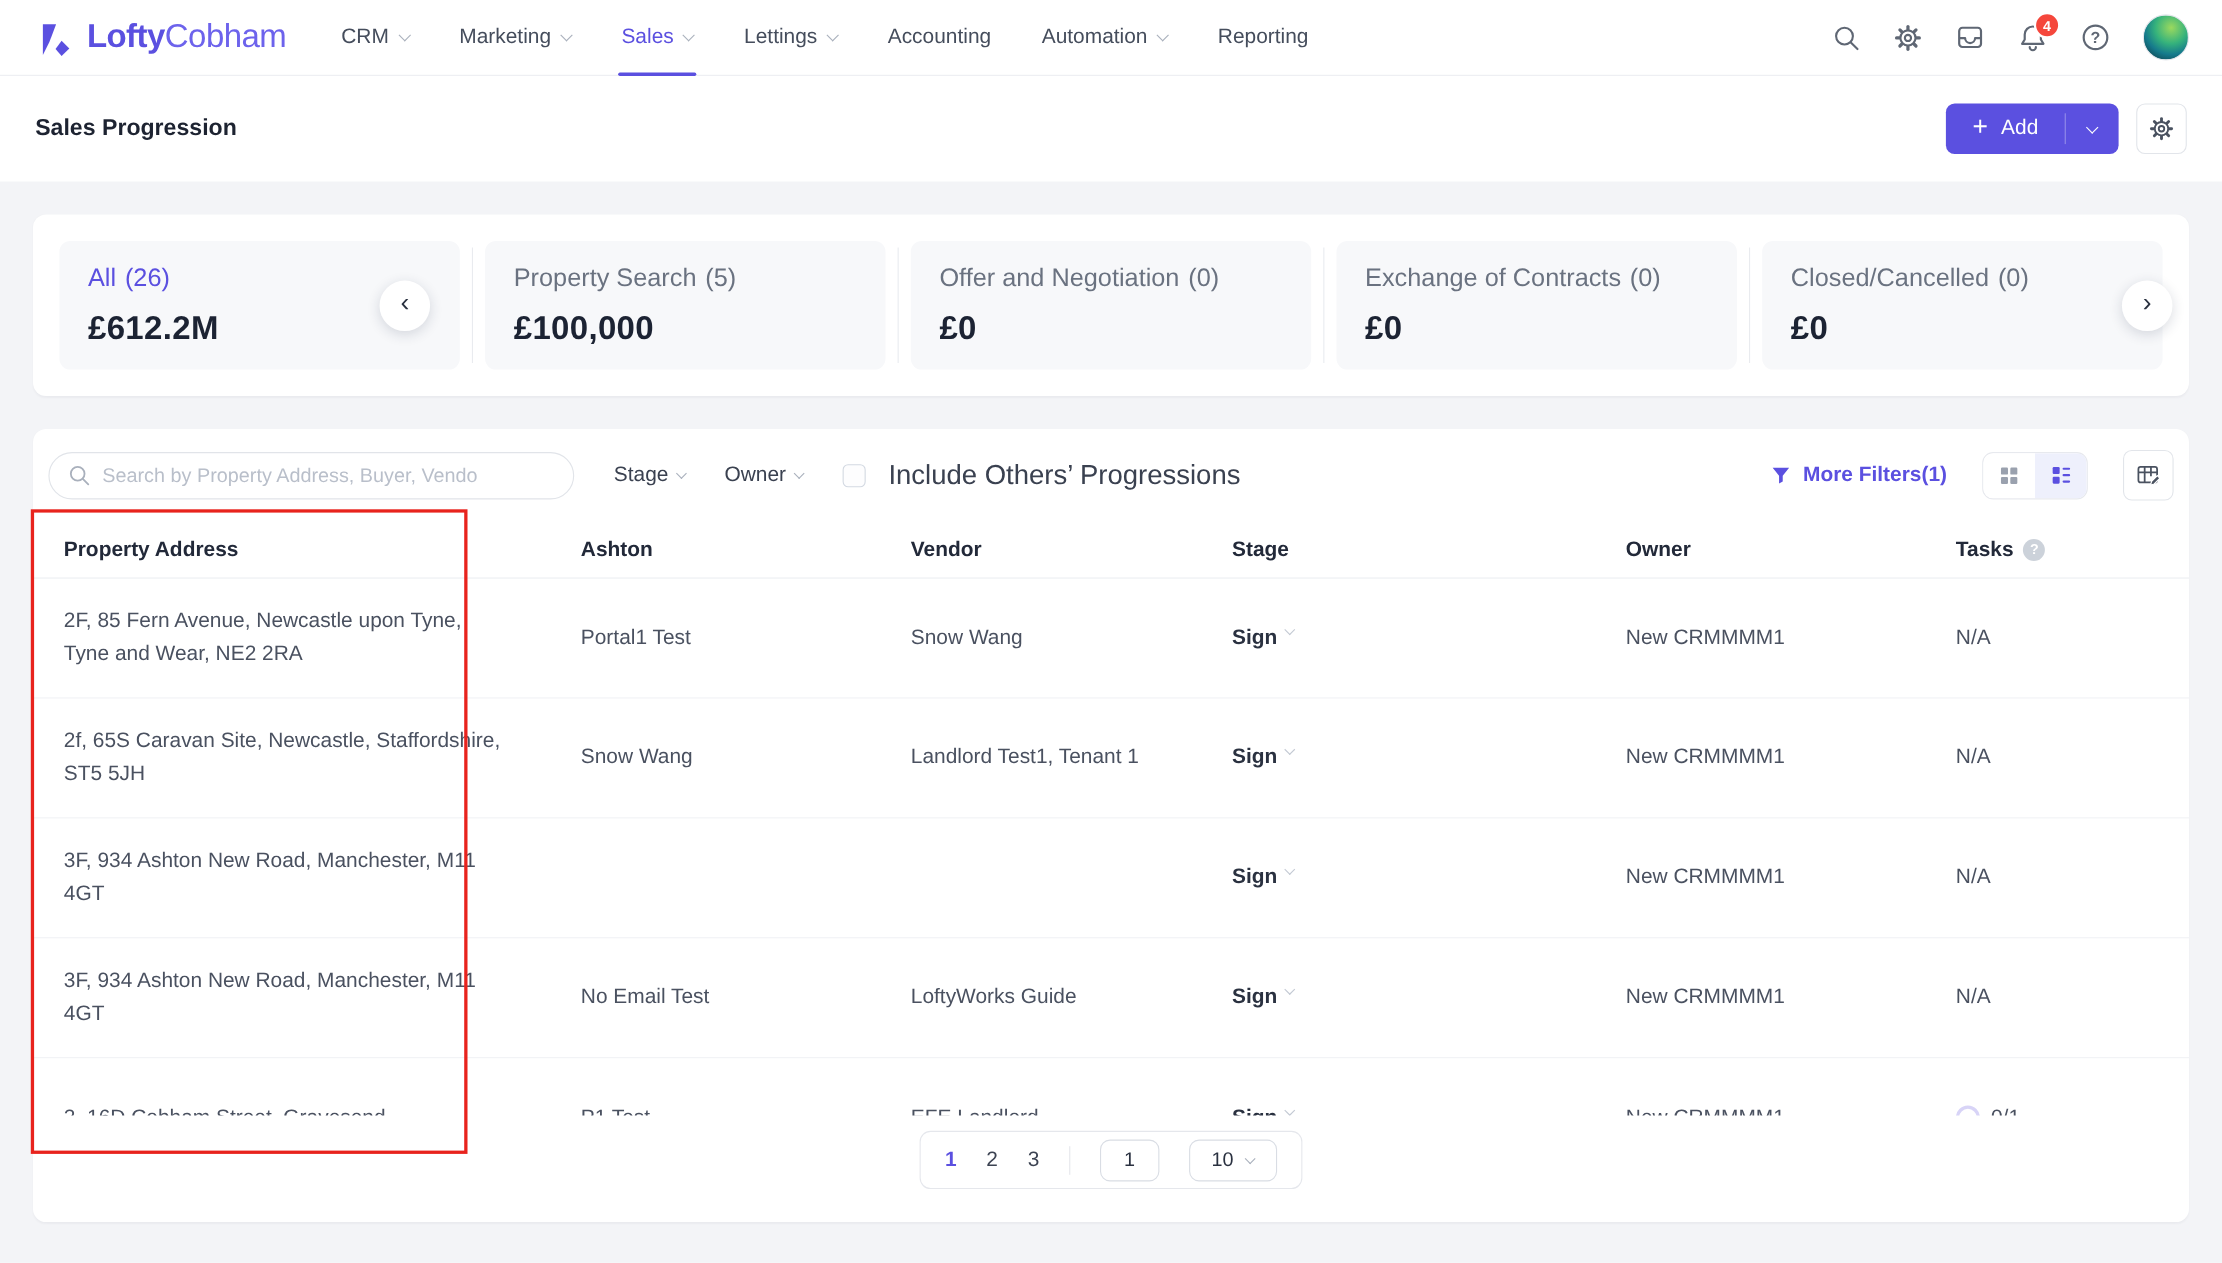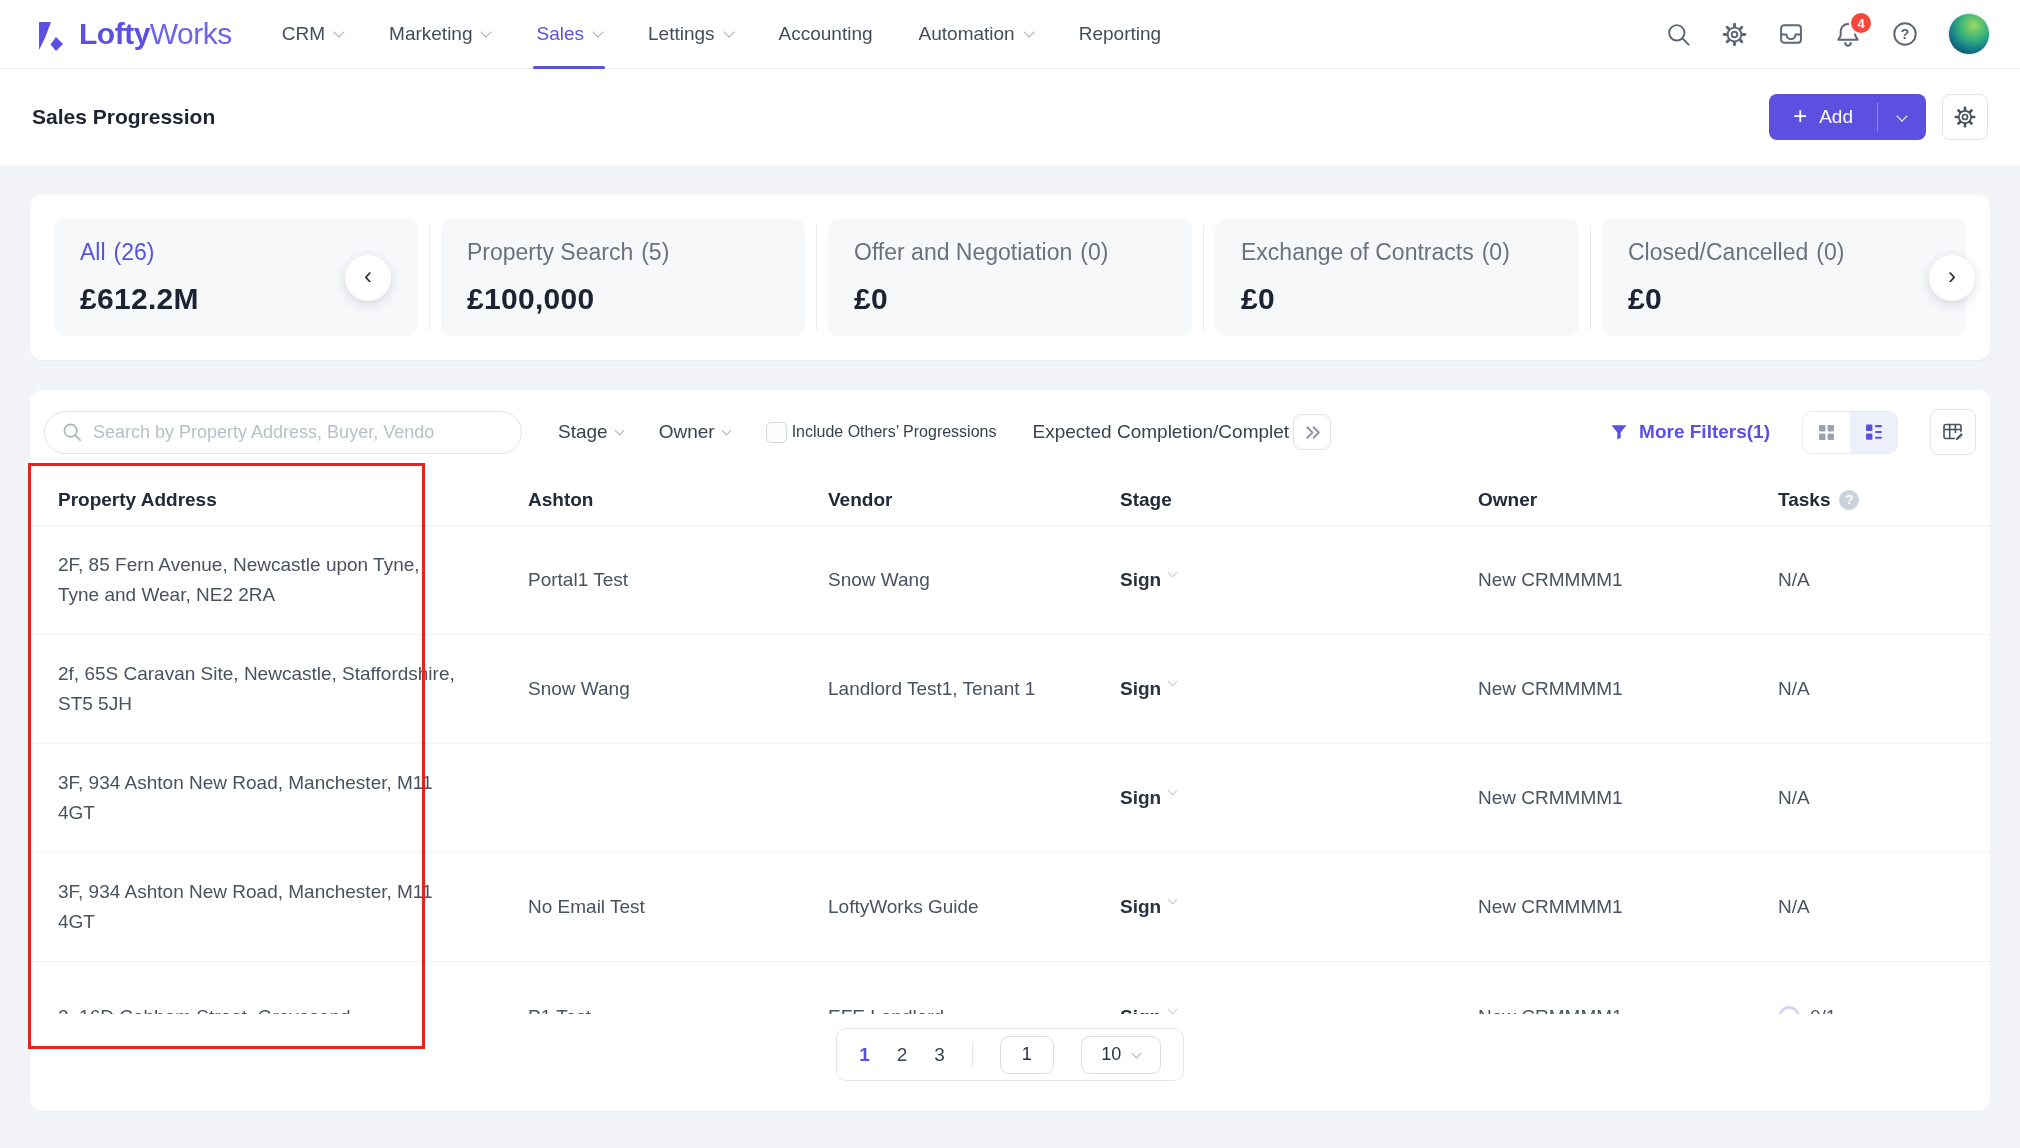--- a/index.html
+++ b/index.html
@@ -99,21 +99,21 @@
   .filter-row { display:flex; align-items:center; padding:19px 14px; gap:36px; }
   .search-box {
     width:478px; height:43px; border:1px solid #e1e4e9; border-radius:22px;
     display:flex; align-items:center; padding:0 16px; gap:10px; background:#fff;justify-content:flex-end;
   }
   .search-box input {
     border:none; outline:none; flex:1; font-size:18px; color:#3f4654; font-family:inherit; background:transparent;
   }
   .search-box input::placeholder { color:#b9bfca; }
   .dropdown { display:flex; align-items:center; font-size:19px; color:#3a4150; font-weight:500; cursor:pointer; white-space:nowrap; }
-  .checkbox-row { display:flex; align-items:center; gap:5px; font-size:16px; color:#3a4150; cursor:pointer; white-space:nowrap; }
+  .checkbox-row { display:flex; align-items:center; gap:21px; font-size:25px; color:#3a4150; cursor:pointer; white-space:nowrap; }
   .checkbox {
     width:21px; height:21px; border:1.6px solid #d3d9e2; border-radius:5px; background:#fdfdfe; display:inline-block;
   }
   .expected { display:flex; align-items:center; gap:8px; }
   .expected-text { font-size:19px; color:#3a4150; max-width:305px; overflow:hidden; white-space:nowrap; }
   .expand-btn {
     width:38px; height:36px; border:1px solid #dfe3e9; border-radius:9px; background:#fff;
     display:flex; align-items:center; justify-content:center; cursor:pointer; margin-left:-4px;
   }
   .filter-right { margin-left:auto; display:flex; align-items:center; gap:32px; }
@@ -170,21 +170,21 @@
 </style>
 </head>
 <body>
 
 <header class="navbar">
   <div class="logo">
     <svg width="40" height="40" viewBox="0 0 40 40">
       <path d="M9 8 L21 8 L15 24 L9 36 Z" fill="#5b50e0"></path>
       <path d="M26 23 L33 30 L26 37 L20.5 30.5 Z" fill="#5b50e0"></path>
     </svg>
-    <div class="logo-text"><span class="lofty">Lofty</span><span class="works">Works</span></div>
+    <div class="logo-text"><span class="lofty">Lofty</span><span class="works">Cobham</span></div>
   </div>
 
   <nav class="menu">
     <div class="menu-item">
         <span>CRM</span>
         <i class="caret"></i>
       </div>
     <div class="menu-item">
         <span>Marketing</span>
         <i class="caret"></i>
@@ -327,29 +327,20 @@
         <i class="caret small"></i>
       </div>
     <div class="dropdown">
         <span>Owner</span>
         <i class="caret small"></i>
       </div>
     <label class="checkbox-row">
       <span class="checkbox"></span>
       <span>Include Others’ Progressions</span>
     </label>
-    <div class="expected">
-      <span class="expected-text">Expected Completion/Complet</span>
-      <button class="expand-btn">
-        <svg width="19" height="19" viewBox="0 0 18 18" fill="none" stroke="#8e95a2" stroke-width="1.8" stroke-linecap="round" stroke-linejoin="round">
-          <path d="M4 4 l5 5 -5 5"></path>
-            <path d="M10 4 l5 5 -5 5"></path>
-        </svg>
-      </button>
-    </div>
     <div class="filter-right">
       <div class="more-filters">
         <svg width="20" height="20" viewBox="0 0 24 24">
           <path d="M3 4 h18 l-7 8.5 v6.5 l-4 2 v-8.5 z" fill="#5b50e0"></path>
         </svg>
         <span>More Filters(1)</span>
       </div>
       <div class="view-toggle">
         <button class="view-btn">
           <svg width="17" height="17" viewBox="0 0 16 16">

